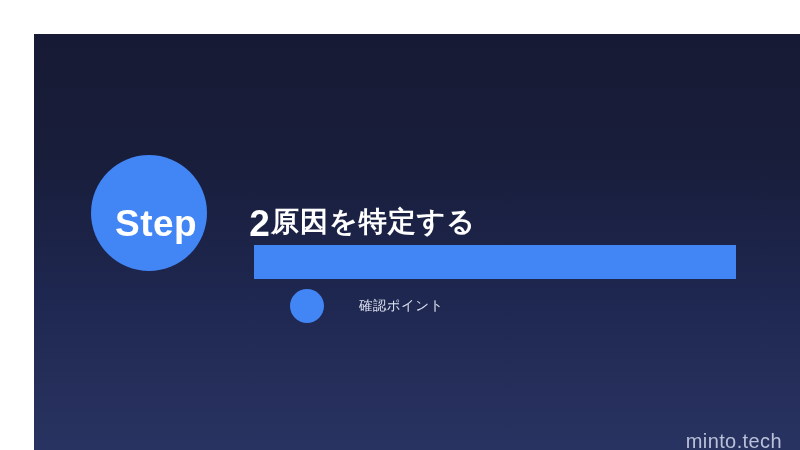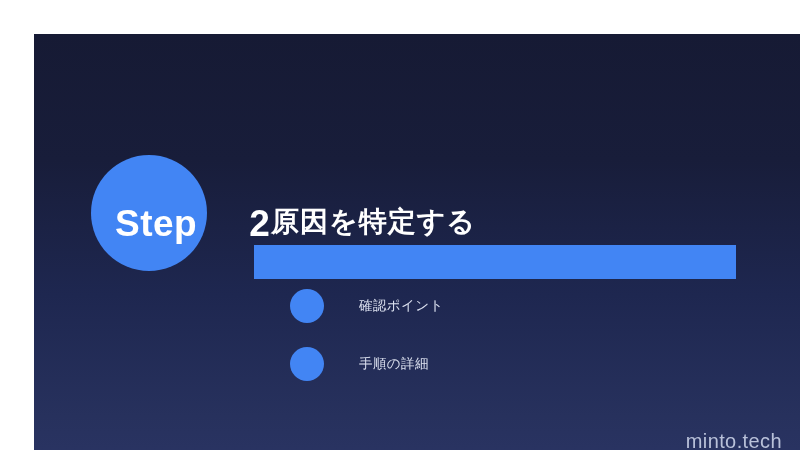--- a/index.html
+++ b/index.html
@@ -126,21 +126,17 @@
 
   <h1 id="slide-title">原因を特定する</h1>
 
   <div id="title-rule"></div>
 
   <ul id="bullet-list">
     <li class="bullet-item">
       <span class="bullet-dot"></span>
       <span class="bullet-text">確認ポイント</span>
     </li>
-    <li class="bullet-item">
-      <span class="bullet-dot"></span>
-      <span class="bullet-text">手順の詳細</span>
-    </li>
   </ul>
 
   <div id="footer-brand">minto.tech</div>
 
 </div>
 
 </body></html>

